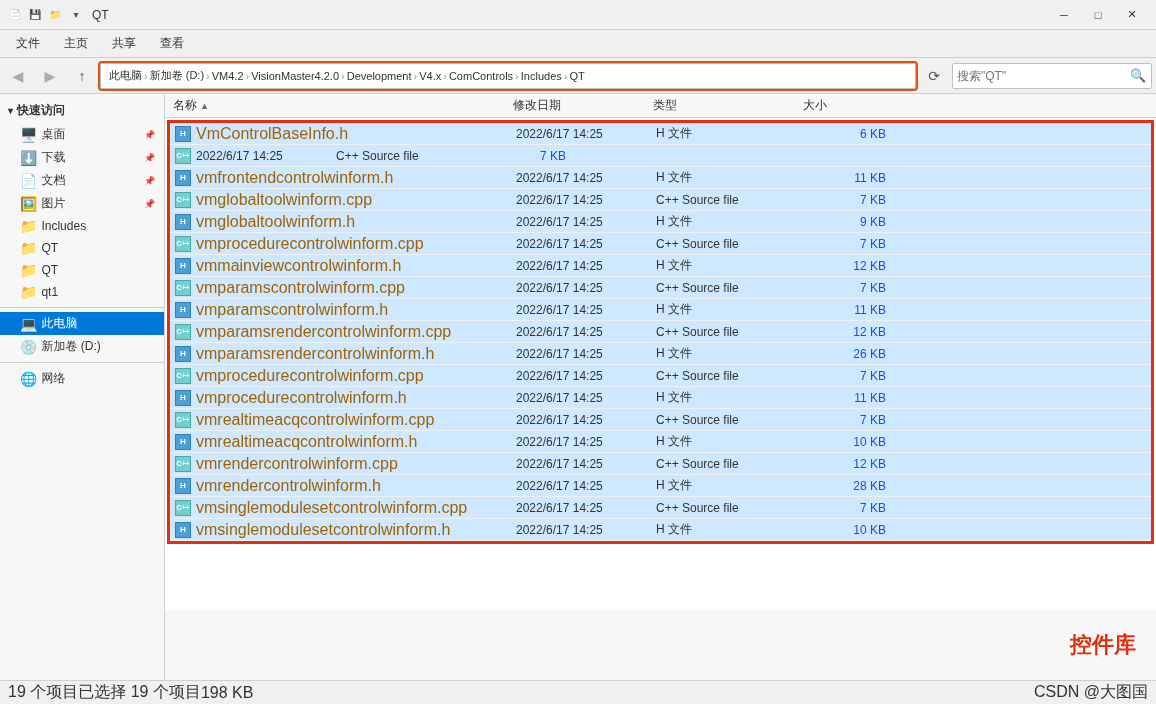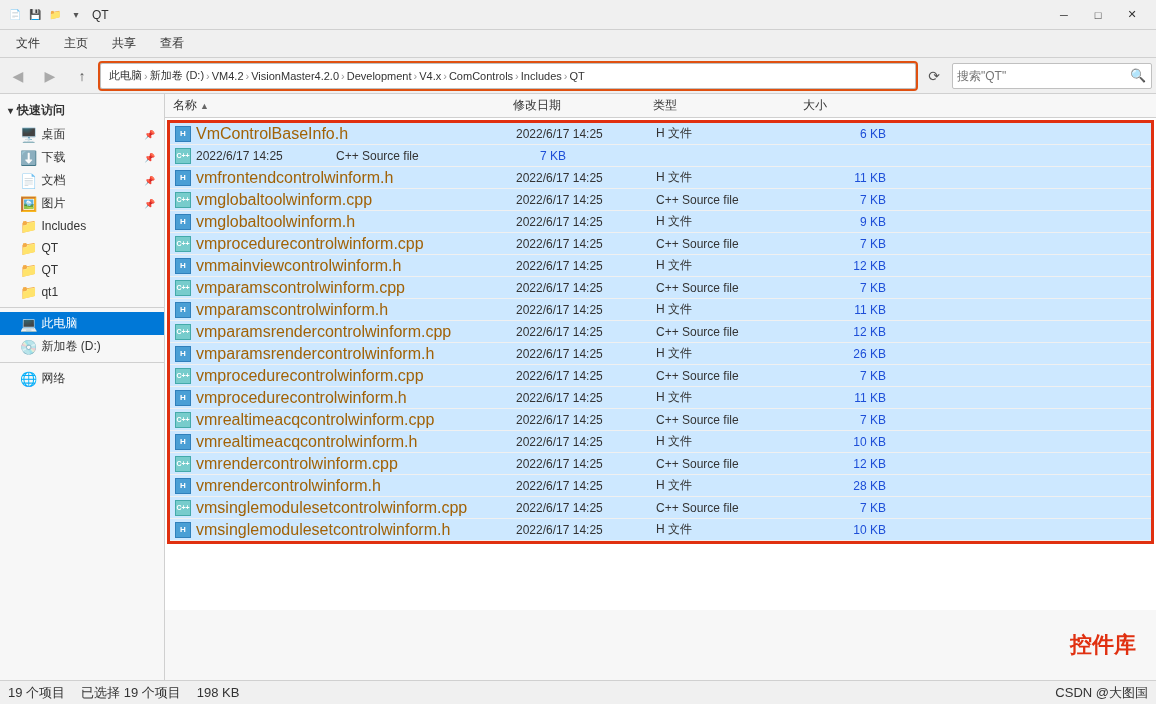--- a/index.html
+++ b/index.html
@@ -64,21 +64,21 @@
     .file-name { width: 320px; font-size: 16px; color: #a16207; overflow: hidden; text-overflow: ellipsis; white-space: nowrap; }
     .file-date { width: 140px; font-size: 12px; color: #333; }
     .file-type { width: 150px; font-size: 12px; color: #333; }
     .file-size { width: 80px; font-size: 12px; color: #1d4ed8; text-align: right; }
 
     
     .annotation-area { background: #f7f7f7; display: flex; align-items: center; justify-content: flex-end; padding: 20px; }
     .annotation-text { color: #e03010; font-size: 22px; font-weight: bold; }
 
     
-    .status-bar { background: #f0f0f0; border-top: 1px solid #d0d0d0; height: 24px; display: flex; align-items: center; padding: 0 8px; font-size: 13px; color: #333; gap: 16px; }
+    .status-bar { background: #f0f0f0; border-top: 1px solid #d0d0d0; height: 24px; display: flex; align-items: center; padding: 0 8px; font-size: 16px; color: #333; gap: 0; }
     .status-right { margin-left: auto; display: flex; align-items: center; gap: 4px; }
 
     
     .file-list-scroll::-webkit-scrollbar { width: 12px; }
     .file-list-scroll::-webkit-scrollbar-track { background: #f0f0f0; }
     .file-list-scroll::-webkit-scrollbar-thumb { background: #c0c0c0; border: 2px solid #f0f0f0; }
   </style>
 </head>
 <body>
 

